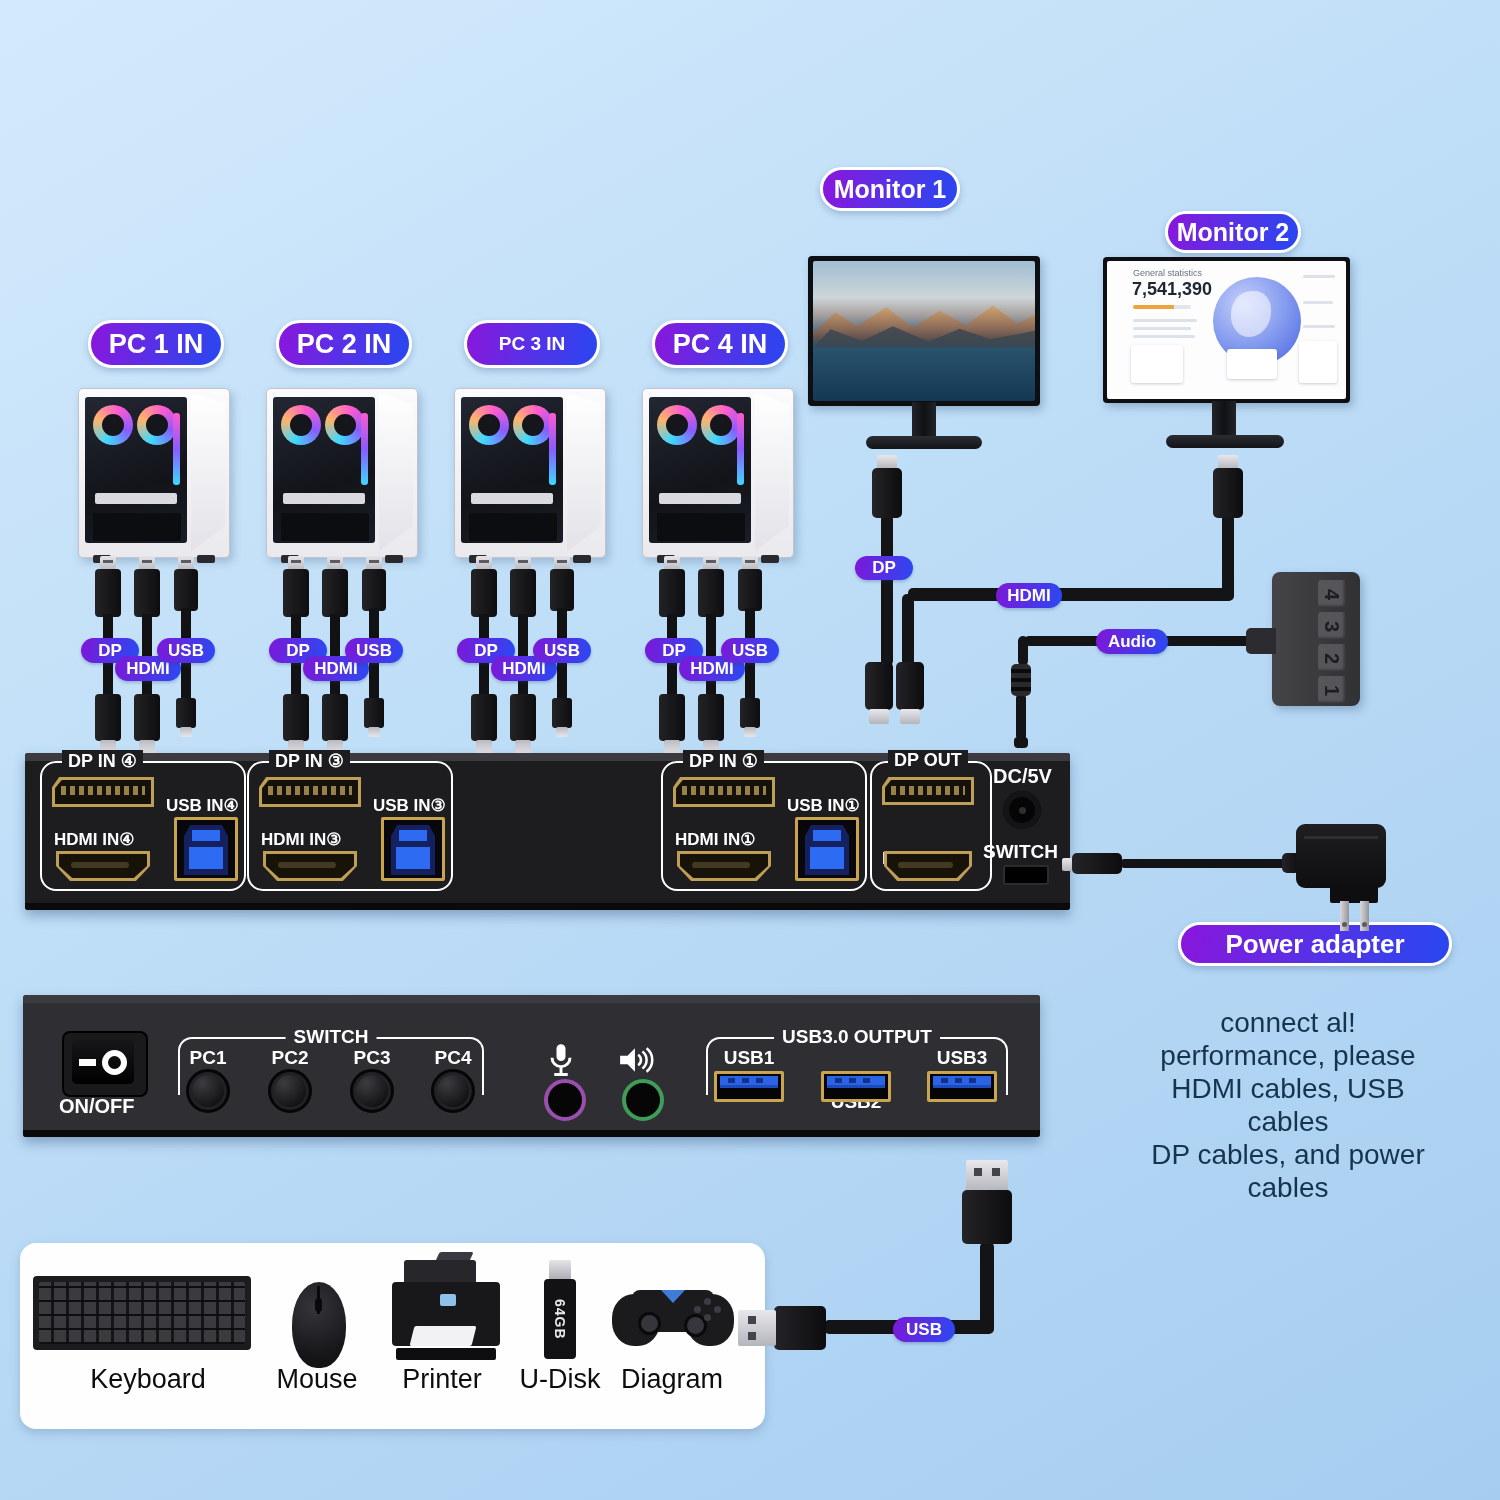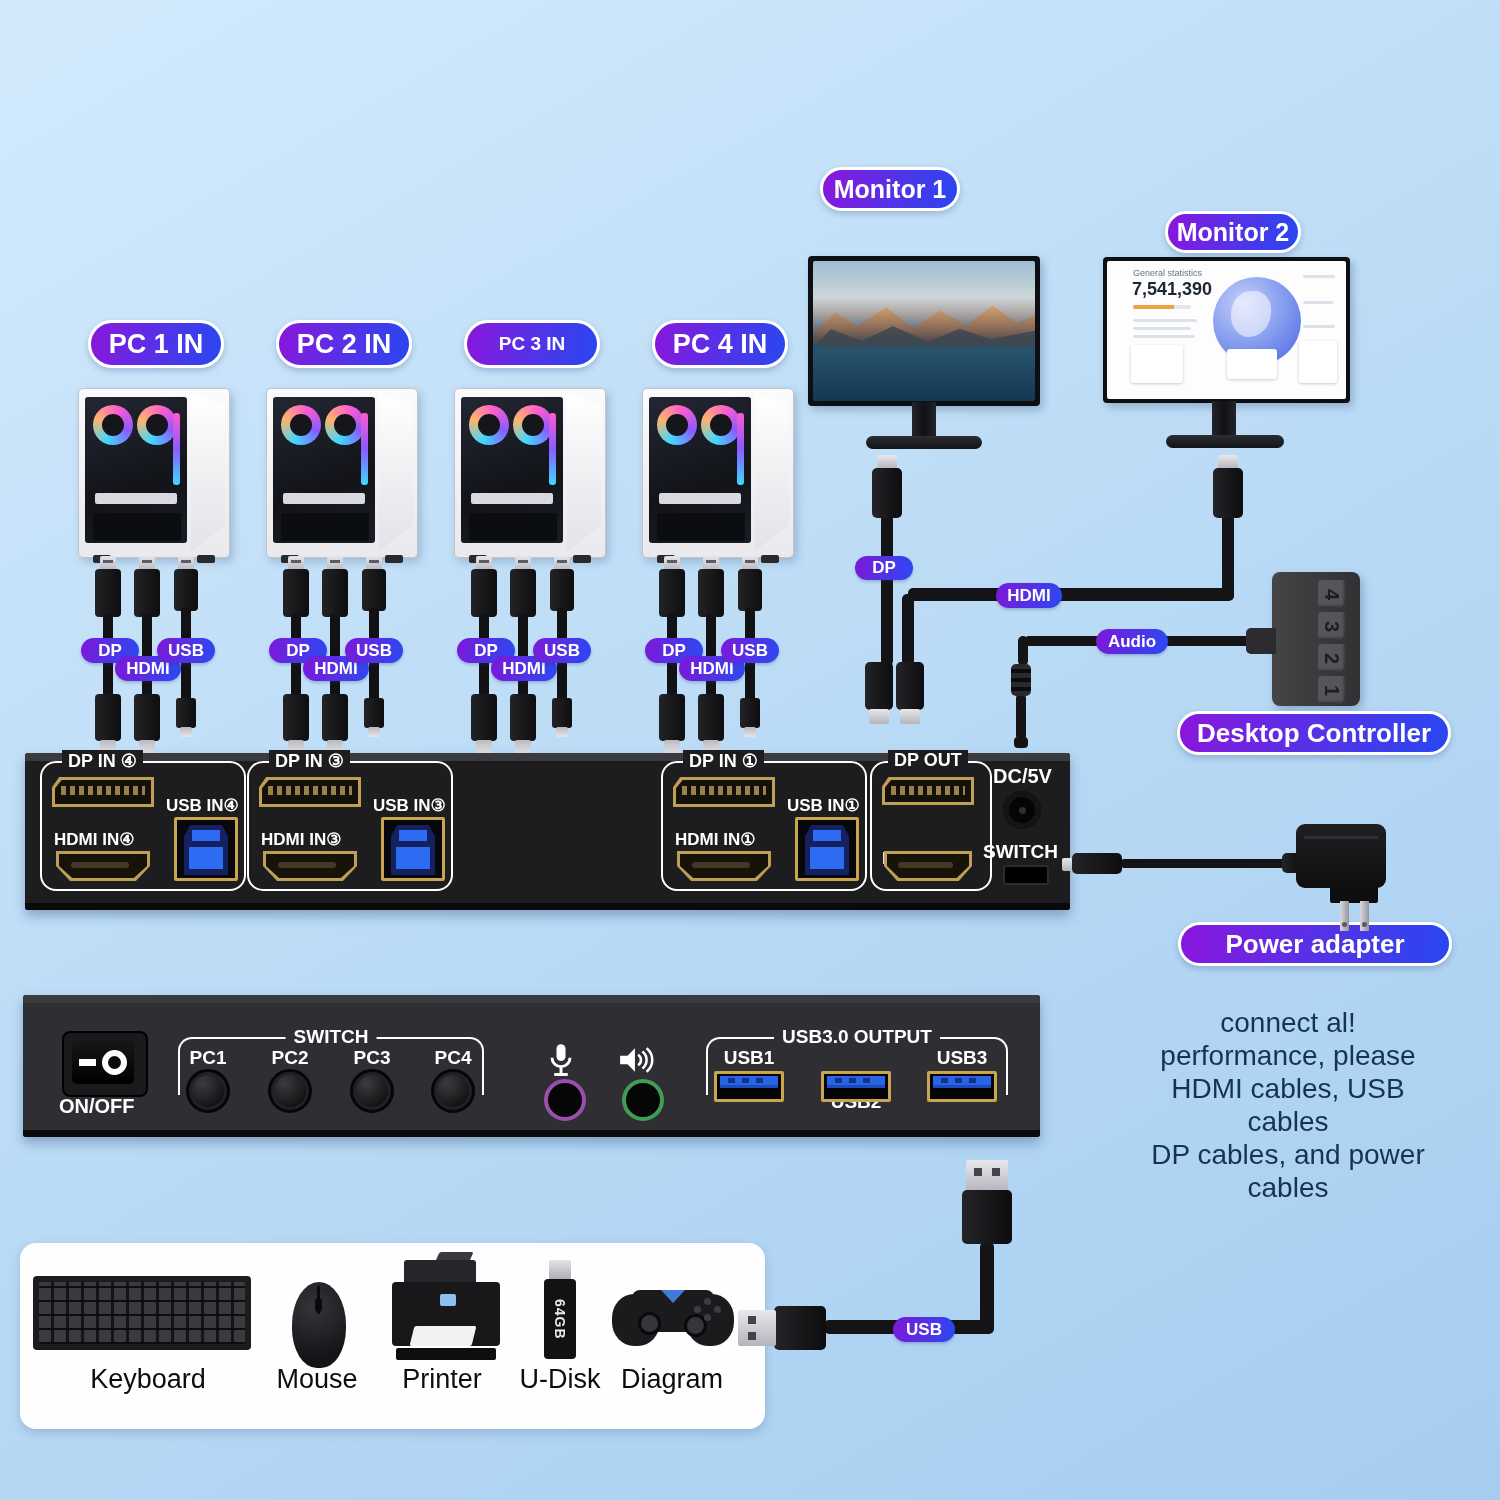--- a/index.html
+++ b/index.html
@@ -395,21 +395,20 @@
     <div class="cbtn" style="top:40px;">
         <span>3</span>
       </div>
     <div class="cbtn" style="top:72px;">
         <span>2</span>
       </div>
     <div class="cbtn" style="top:104px;">
         <span>1</span>
       </div>
   </div>
-  <div class="pill" style="left:1177px;top:711px;width:268px;height:38px;font-size:26px;">Desktop Controller</div>
 
   <div class="panelbox" style="left:25px;top:753px;width:1045px;height:157px;">
 
     <div class="rear-group" style="left:15px;">
       <span class="plabel onborder" style="top:-13px;left:20px;">DP IN ④</span>
       <div class="dp-port" style="left:10px;top:14px;width:102px;height:30px;">
           <div class="dp-in"></div>
           <div class="dp-pins"></div>
         </div>
       <span class="plabel" style="top:32px;left:124px;font-size:17px;">USB IN④</span>

